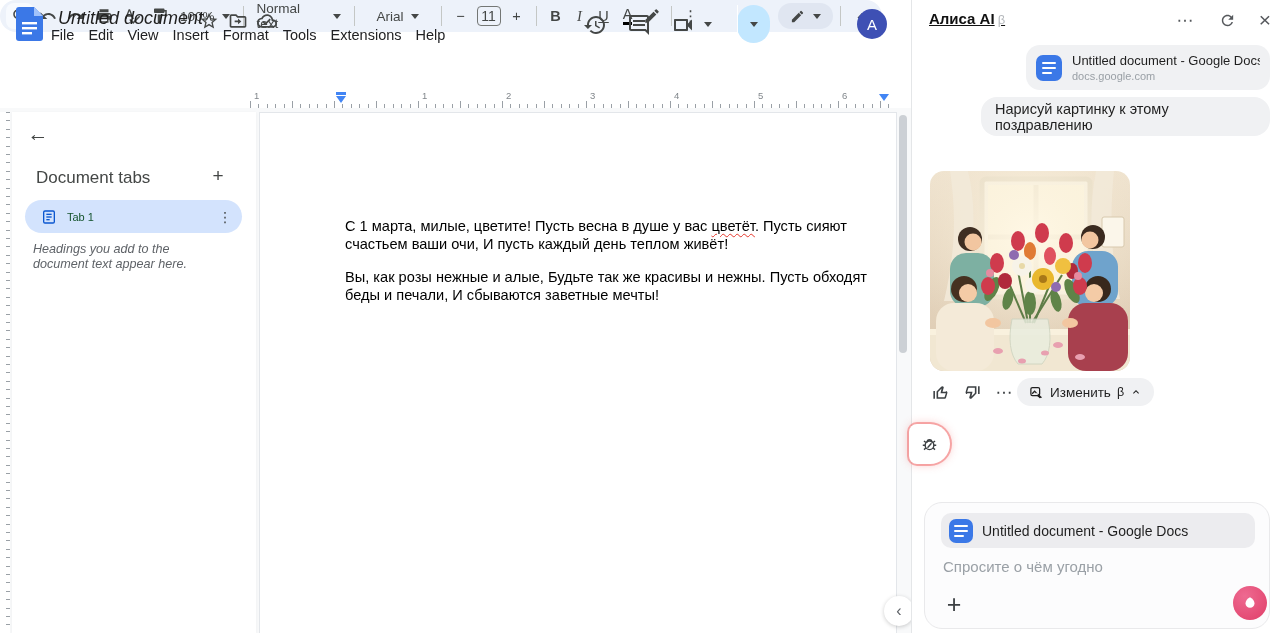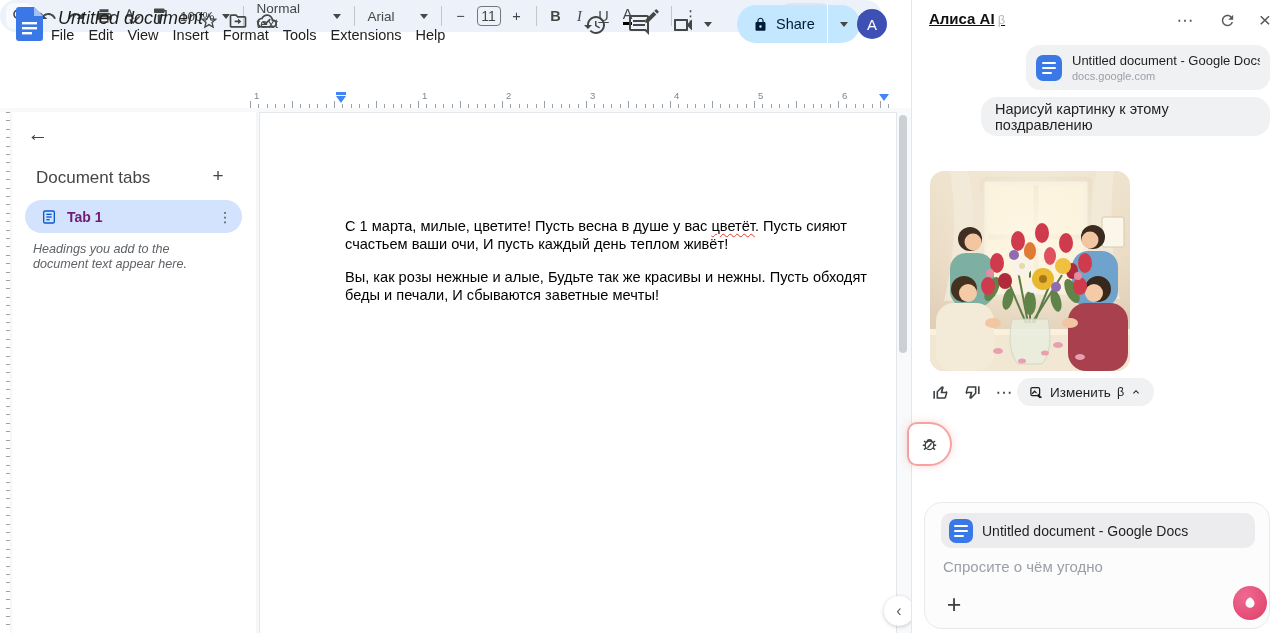--- a/index.html
+++ b/index.html
@@ -61,21 +61,21 @@
   #doc-text p { margin:0 0 15px 0; }
   .misspelled { text-decoration:underline wavy #e5372b 1px; text-underline-offset:2px; }
 
   
   #tabs-panel { left:12px; top:112px; width:244px; height:521px; background:#fff; box-shadow:0 1px 3px rgba(60,64,67,.06); }
   #tabs-back { left:12px; top:8px; width:28px; height:28px; font-size:21px; color:#444746; display:flex; align-items:center; justify-content:center; }
   #tabs-header { left:24px; top:56px; font-size:17px; font-weight:500; color:#444746; }
   #tabs-add { left:192px; top:50px; width:28px; height:28px; font-size:19px; color:#444746; display:flex; align-items:center; justify-content:center; }
   #tab1-pill { left:13px; top:88px; width:217px; height:33px; background:#d3e3fd; border-radius:17px;
     display:flex; align-items:center; padding:0 10px 0 16px; }
-  #tab1-label { font-size:14px; font-weight:700; color:#701a75; margin-left:10px; }
+  #tab1-label { font-size:11px; font-weight:400; color:#14532d; margin-left:10px; }
   #tab1-kebab { margin-left:auto; color:#444746; font-size:14px; }
   #tabs-hint { left:21px; top:130px; width:192px; font-style:italic; font-size:12.6px; line-height:1.22; color:#5f6368; }
 
   #doc-scrollbar { left:899px; top:115px; width:8px; height:238px; border-radius:4px; background:#ccd0d5; }
   #collapse-btn { left:884px; top:596px; width:30px; height:30px; border-radius:50%; background:#fff;
     box-shadow:0 1px 4px rgba(0,0,0,.2); color:#5f6368; font-size:16px; display:flex; align-items:center; justify-content:center; }
 
   
   #ai-panel { position:absolute; left:911px; top:0; width:367px; height:633px; background:#fff; border-left:1px solid #e4e6e8; }
   #ai-title { left:17px; top:10px; font-size:15px; font-weight:bold; color:#111;text-decoration:underline; }
@@ -150,26 +150,20 @@
   </svg>
   <svg class="abs top-right-icon" style="left:627px" viewBox="0 0 24 24" fill="currentColor">
     <path d="M20 2H4c-1.1 0-2 .9-2 2v12c0 1.1.9 2 2 2h14l4 4V4c0-1.1-.9-2-2-2zm0 15.17L18.83 16H4V4h16v13.17zM6 7h12v2H6zm0 4h12v2H6z"></path>
   </svg>
   <svg class="abs top-right-icon" style="left:671px" viewBox="0 0 24 24" fill="currentColor">
     <path d="M17 10.5V7c0-.55-.45-1-1-1H4c-.55 0-1 .45-1 1v10c0 .55.45 1 1 1h12c.55 0 1-.45 1-1v-3.5l4 4v-11l-4 4zM15 16H5V8h10v8z"></path>
   </svg>
   <span class="abs caret-down" style="left:704px; top:22px"></span>
 
   <div id="share-btn" class="abs">
-    <div id="share-main">
-      <svg width="15" height="15" viewBox="0 0 24 24" fill="#001d35">
-        <path d="M18 8h-1V6c0-2.76-2.24-5-5-5S7 3.24 7 6v2H6c-1.1 0-2 .9-2 2v10c0 1.1.9 2 2 2h12c1.1 0 2-.9 2-2V10c0-1.1-.9-2-2-2zm-6 9c-1.1 0-2-.9-2-2s.9-2 2-2 2 .9 2 2-.9 2-2 2zm3.1-9H8.9V6c0-1.71 1.39-3.1 3.1-3.1 1.71 0 3.1 1.39 3.1 3.1v2z"></path>
-      </svg>
-      <span id="share-label">Share</span>
-    </div>
     <div id="share-split"></div>
     <div id="share-caret-wrap">
         <span class="caret-down"></span>
       </div>
   </div>
   <div id="avatar" class="abs">A</div>
 
   <div id="toolbar">
     <span class="tb-btn tb-search">
       <svg viewBox="0 0 24 24" fill="currentColor">
@@ -204,21 +198,21 @@
     <span class="tb-text-ctl">
       <span>100%</span>
       <span class="caret-down"></span>
     </span>
     <span class="tb-div"></span>
     <span class="tb-text-ctl" style="width:96px; justify-content:space-between">
       <span>Normal text</span>
       <span class="caret-down"></span>
     </span>
     <span class="tb-div"></span>
-    <span class="tb-text-ctl" style="width:72px; justify-content:space-between">
+    <span class="tb-text-ctl" style="width:72px; justify-content:center">
       <span>Arial</span>
       <span class="caret-down"></span>
     </span>
     <span class="tb-div"></span>
     <span class="glyph-btn">−</span>
     <span id="font-size-box">11</span>
     <span class="glyph-btn">+</span>
     <span class="tb-div"></span>
     <span class="glyph-btn" style="font-weight:bold">B</span>
     <span class="glyph-btn" style="font-style:italic; font-family:'Liberation Serif',serif">I</span>

